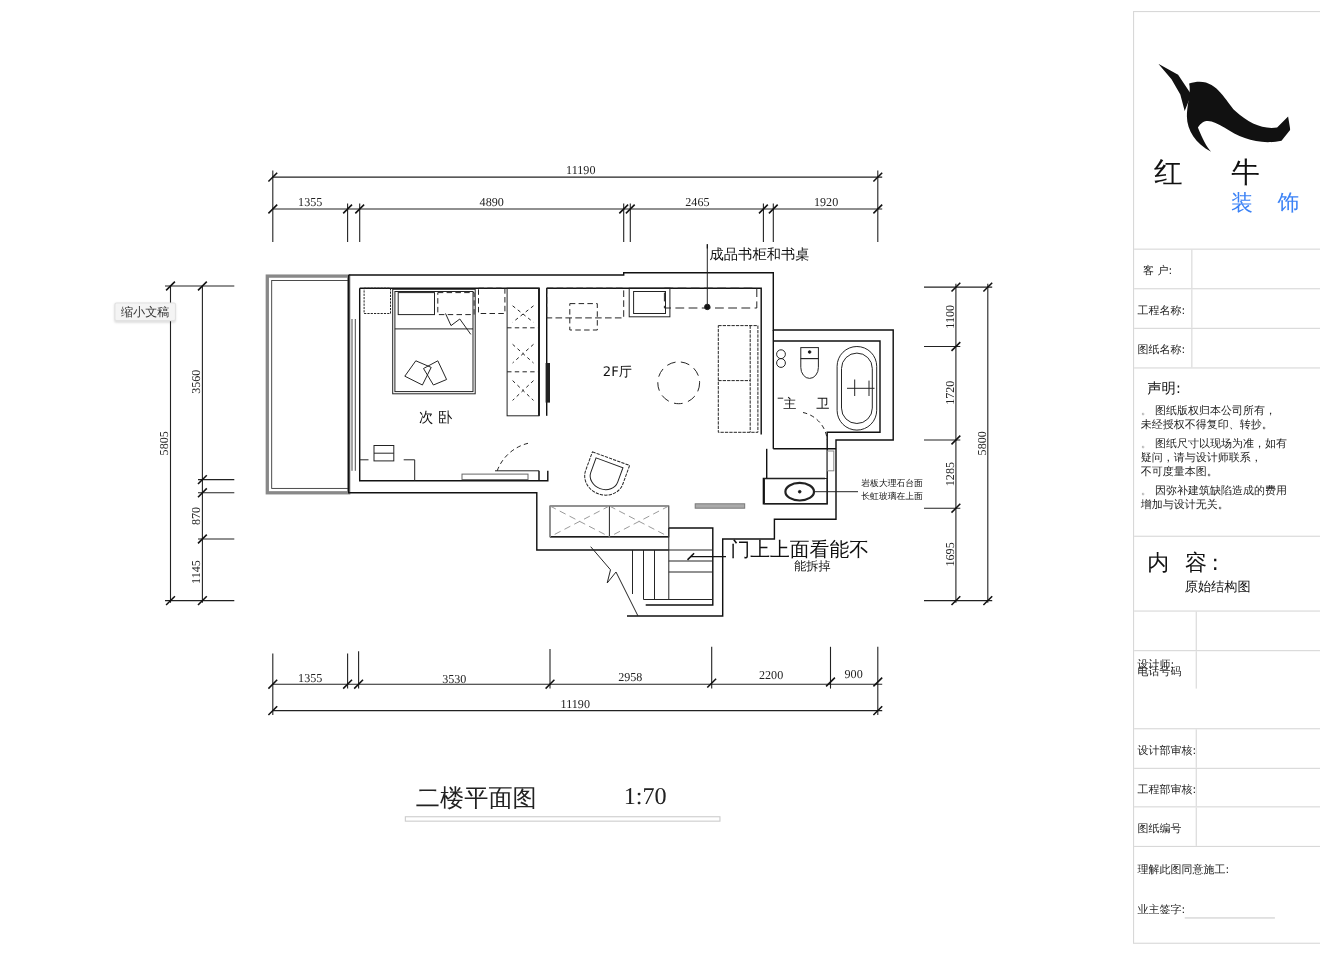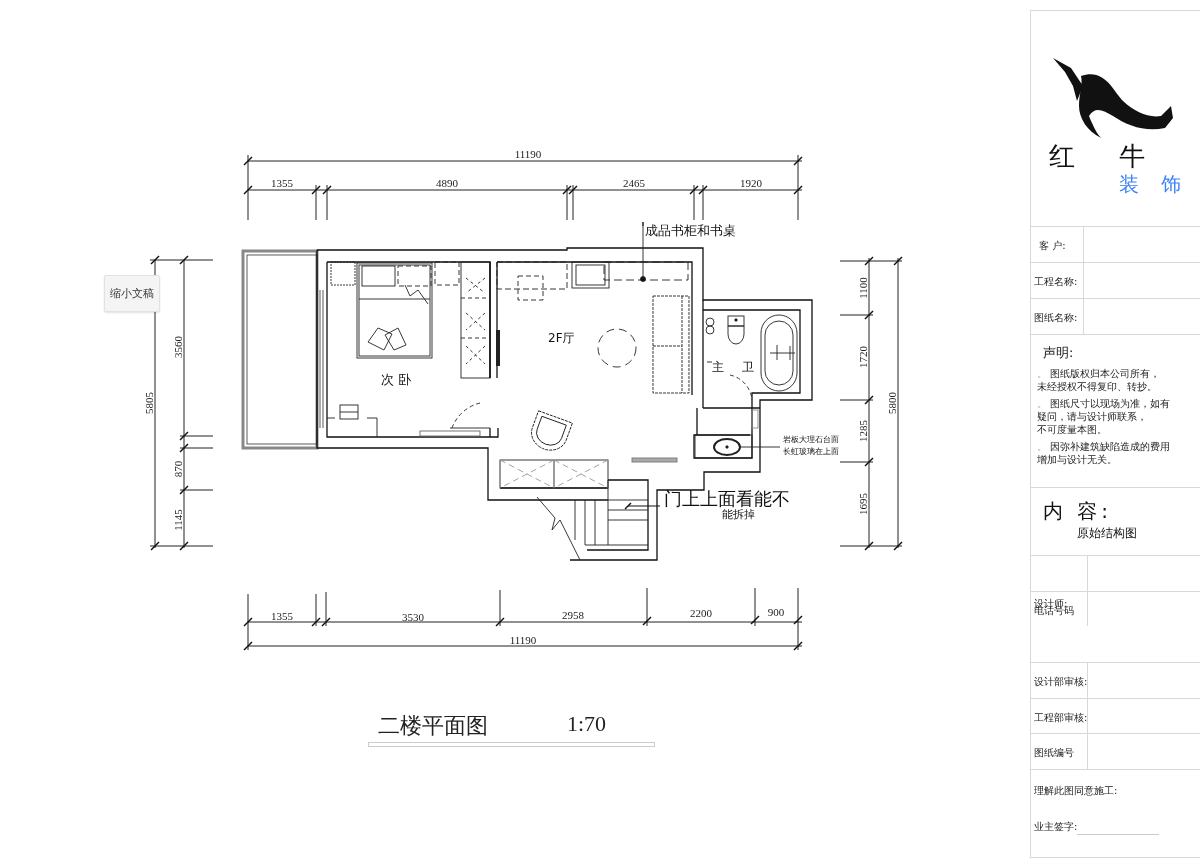--- a/index.html
+++ b/index.html
@@ -12,21 +12,21 @@
     .tb-row{position:absolute;left:0;width:100%;border-top:1px solid #d8d8d8;box-sizing:border-box;}
     .tb-label{position:absolute;left:3px;font-size:10px;color:#222;white-space:nowrap;}
     .tb-vline{position:absolute;top:0;bottom:0;width:1px;background:#d8d8d8;}
     .brand1{position:absolute;left:18px;top:128px;font-size:26px;letter-spacing:18px;color:#111;}
     .brand2{position:absolute;left:88px;top:160px;font-size:20px;letter-spacing:8px;color:#3b82f6;}
     .decl-title{position:absolute;left:12px;top:333px;font-size:13px;}
     .decl{position:absolute;left:6px;font-size:10px;line-height:13px;color:#222;}
     .decl .dot{color:#999;margin-right:3px;}
     .content-title{position:absolute;left:12px;top:487px;font-size:20px;letter-spacing:4px;}
     .content-val{position:absolute;left:46px;top:514px;font-size:12px;}
-    #tooltip{position:absolute;left:104px;top:275px;padding:10px 5px;font-size:11px;color:#333;background:#f4f4f4;border:1px solid #e2e2e2;border-radius:2px;box-shadow:0 1px 2px rgba(0,0,0,.12);}
+    #tooltip{position:absolute;left:104px;top:275px;padding:0 5px;font-size:11px;color:#333;background:#f4f4f4;border:1px solid #e2e2e2;border-radius:2px;box-shadow:0 1px 2px rgba(0,0,0,.12);}
     #caption{position:absolute;left:378px;top:711px;font-family:"Liberation Serif","DejaVu Serif",serif;font-size:22px;color:#222;}
     #scale{position:absolute;left:567px;top:711px;font-family:"Liberation Serif","DejaVu Serif",serif;font-size:22px;color:#222;}
     #captionbar{position:absolute;left:368px;top:742px;width:287px;height:5px;border:1px solid #ccc;box-sizing:border-box;}
     .room{position:absolute;font-size:12px;color:#111;}
     .note{position:absolute;color:#111;}
   </style>
 </head>
 <body>
 
 <svg id="plan" width="1030" height="868" viewBox="0 0 1030 868">

